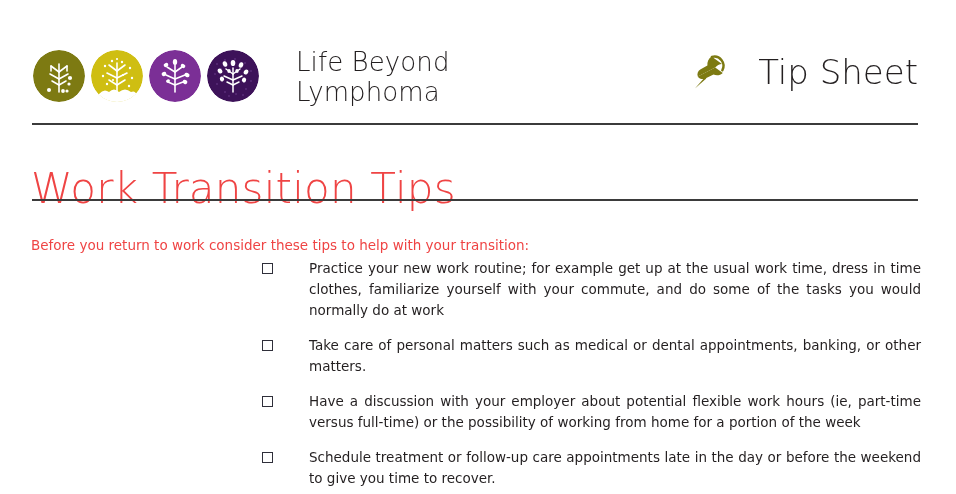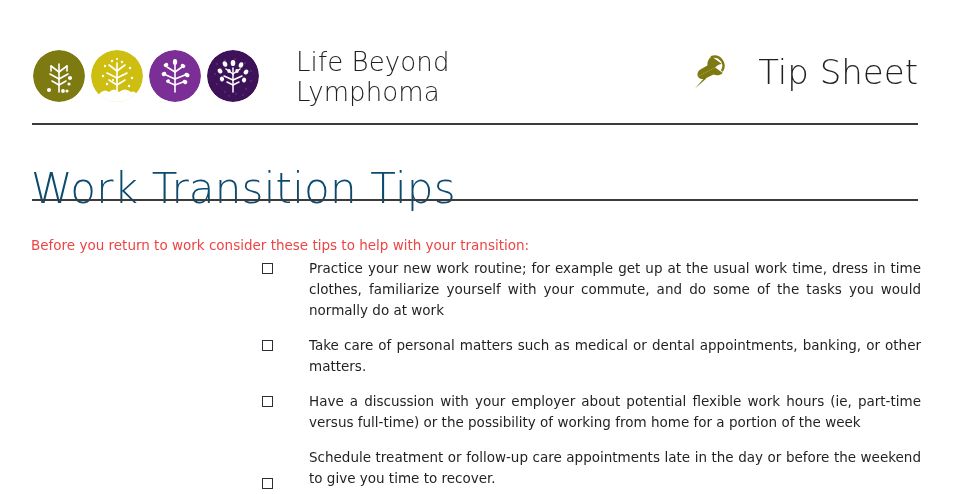--- a/index.html
+++ b/index.html
@@ -95,21 +95,21 @@
   
   .doc-title {
     position: absolute;
     left: 31px;
     top: 134px;
     font-family: "DejaVu Sans", sans-serif;
     font-weight: 300;
     font-size: 42px;
     line-height: 54px;
     letter-spacing: 0.2px;
-    color: #0c4a6e;
+    color: #ef4444;
     white-space: nowrap;
   }
 
   
   .intro {
     position: absolute;
     left: 31px;
     top: 221px;
     font-family: "DejaVu Sans", sans-serif;
     font-weight: 400;
@@ -123,21 +123,21 @@
     position: absolute;
     left: 262px;
     top: 258px;
     width: 660px;
   }
   .check-item {
     display: flex;
     align-items: flex-start;
     margin-bottom: 14px;
   }
-  .check-item:last-child { margin-bottom: 0; align-items: flex-end; }
+  .check-item:last-child { margin-bottom: 0; }
 
   .checkbox {
     flex: 0 0 auto;
     width: 11px;
     height: 11px;
     border: 1.3px solid #2f2f3a;
     background: #ffffff;
     margin-top: 5px;
     box-sizing: border-box;
   }

